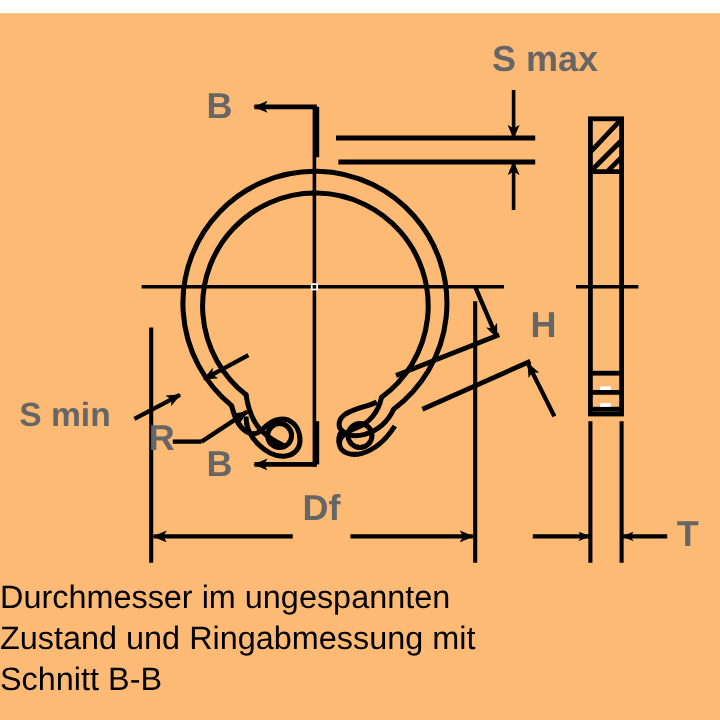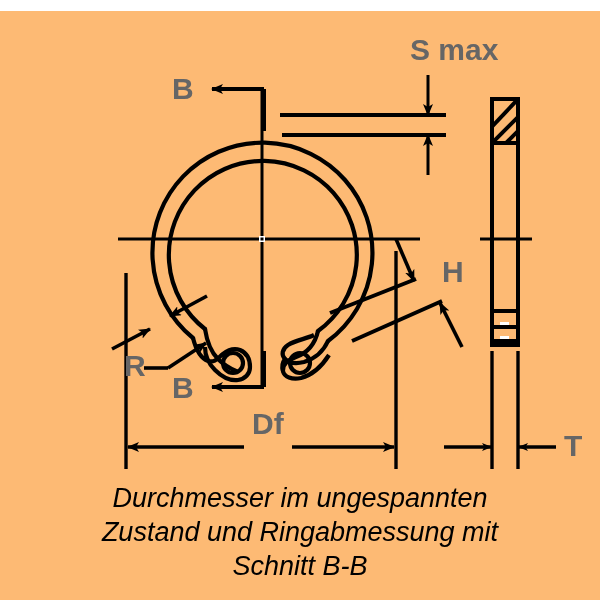--- a/index.html
+++ b/index.html
@@ -21,27 +21,25 @@
     left: 0;
     top: 0;
     width: 600px;
     height: 600px;
   }
   .caption {
     position: absolute;
     left: 0;
     top: 470px;
     width: 600px;
-    text-align: center;
     font-family: "Liberation Sans", sans-serif;
     font-size: 27px;
     line-height: 34px;
     color: #000000;
     white-space: pre-line;
-    font-style: italic;
   }
   .lbl {
     position: absolute;
     font-family: "Liberation Sans", sans-serif;
     font-weight: bold;
     color: #666666;
     white-space: nowrap;
     line-height: 1;
   }
 </style>
@@ -190,20 +188,21 @@
       <line x1="492" y1="340" x2="492" y2="458" stroke="#000" stroke-width="3.4"></line>
       <line x1="518" y1="340" x2="518" y2="458" stroke="#000" stroke-width="3.4"></line>
       <line x1="444" y1="436" x2="491" y2="436" stroke="#000" stroke-width="3.4" marker-end="url(#ahs)"></line>
       <line x1="556" y1="436" x2="519" y2="436" stroke="#000" stroke-width="3.4" marker-end="url(#ahs)"></line>
     </g>
 
   </svg>
 
   <div class="lbl" style="left:410px; top:24px; font-size:30px;">S max</div>
 
+  <div class="lbl" style="left:16px; top:321px; font-size:28px;">S min</div>
 
   <div class="lbl" style="left:172px; top:63px; font-size:30px;">B</div>
 
   <div class="lbl" style="left:172px; top:362px; font-size:30px;">B</div>
 
   <div class="lbl" style="left:124px; top:340px; font-size:30px;">R</div>
 
   <div class="lbl" style="left:442px; top:246px; font-size:30px;">H</div>
 
   <div class="lbl" style="left:252px; top:398px; font-size:30px;">Df</div>

